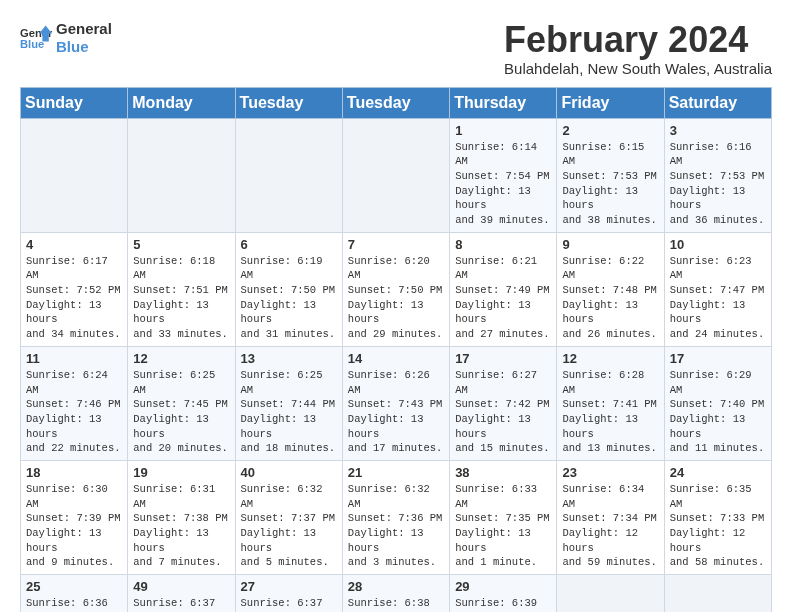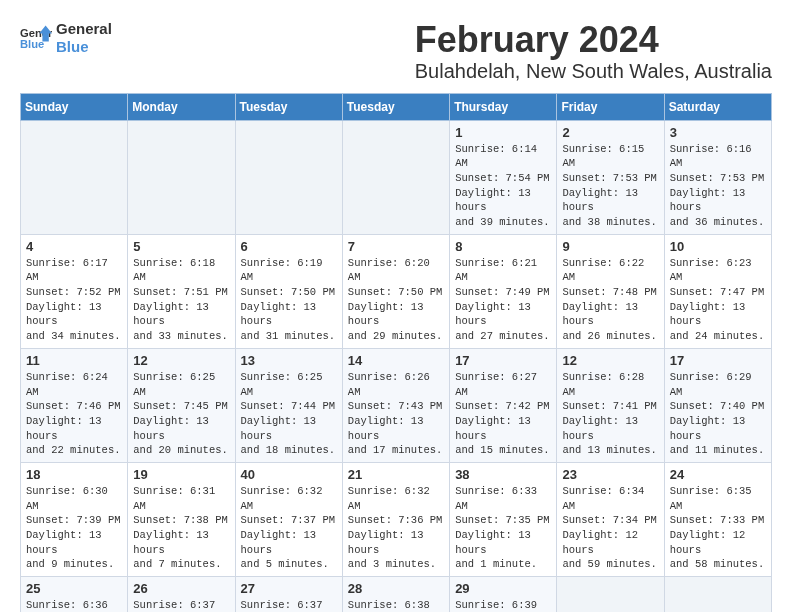--- a/index.html
+++ b/index.html
@@ -27,37 +27,37 @@
     }
     .title-section {
     }
     .main-title {
       font-size: 36px;
       font-weight: bold;
       color: #333;
       line-height: 1.1;
     }
     .subtitle {
-      font-size: 20px;
+      font-size: 15px;
       color: #333;
       font-weight: normal;
     }
     .calendar {
       width: 100%;
       border-collapse: collapse;
       font-size: 11px;
     }
     .calendar thead tr th {
       background: #3a7fc1;
       color: #fff;
       font-weight: bold;
       padding: 6px 4px;
       text-align: left;
       border: 1px solid #aac4e0;
-      font-size: 12px;
+      font-size: 16px;
     }
     .calendar tbody tr td {
       border: 1px solid #d0d8e4;
       vertical-align: top;
       padding: 4px 5px;
       min-height: 80px;
       height: 88px;
       background: #fff;
       width: calc(100% / 7);
     }
@@ -225,21 +225,21 @@
           <span class="day-number">24</span>
           <div class="day-info">Sunrise: 6:35 AM<br>Sunset: 7:33 PM<br>Daylight: 12 hours<br>and 58 minutes.</div>
         </td>
       </tr>
       <tr>
         <td>
           <span class="day-number">25</span>
           <div class="day-info">Sunrise: 6:36 AM<br>Sunset: 7:32 PM<br>Daylight: 12 hours<br>and 56 minutes.</div>
         </td>
         <td>
-          <span class="day-number">26</span>
+          <span class="day-number">49</span>
           <div class="day-info">Sunrise: 6:37 AM<br>Sunset: 7:31 PM<br>Daylight: 12 hours<br>and 54 minutes.</div>
         </td>
         <td>
           <span class="day-number">27</span>
           <div class="day-info">Sunrise: 6:37 AM<br>Sunset: 7:30 PM<br>Daylight: 12 hours<br>and 52 minutes.</div>
         </td>
         <td>
           <span class="day-number">28</span>
           <div class="day-info">Sunrise: 6:38 AM<br>Sunset: 7:28 PM<br>Daylight: 12 hours<br>and 50 minutes.</div>
         </td>

